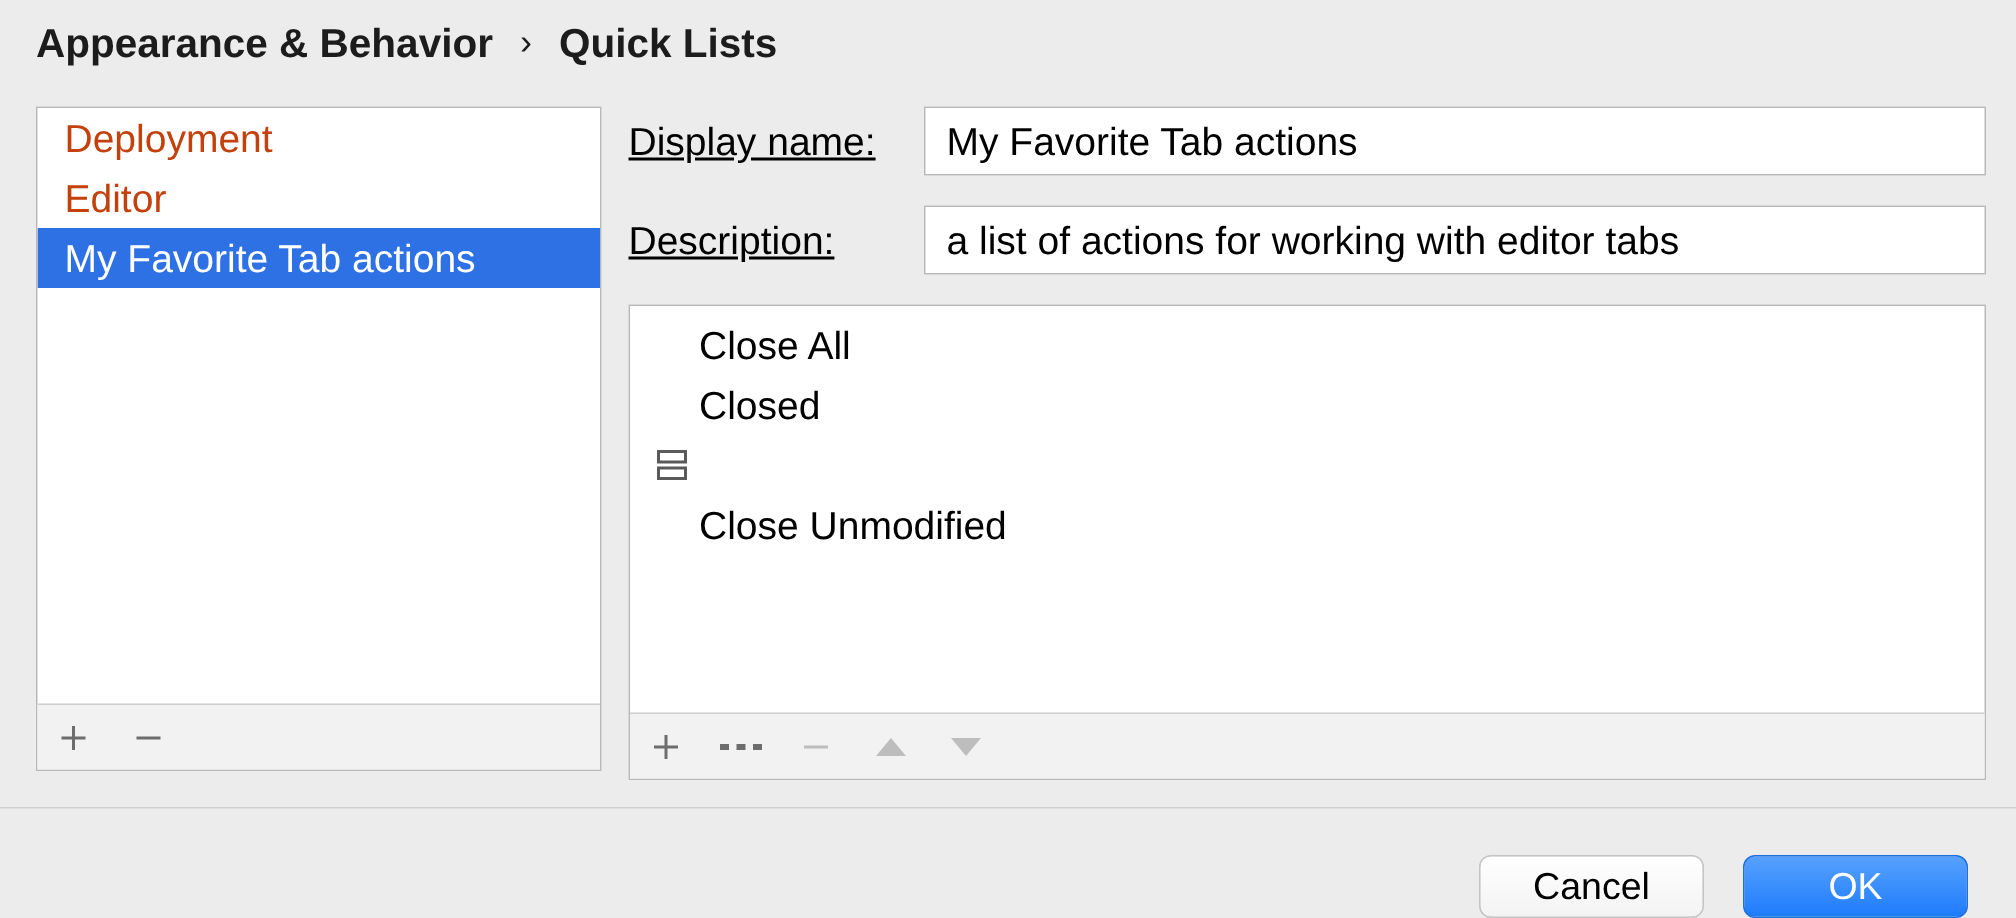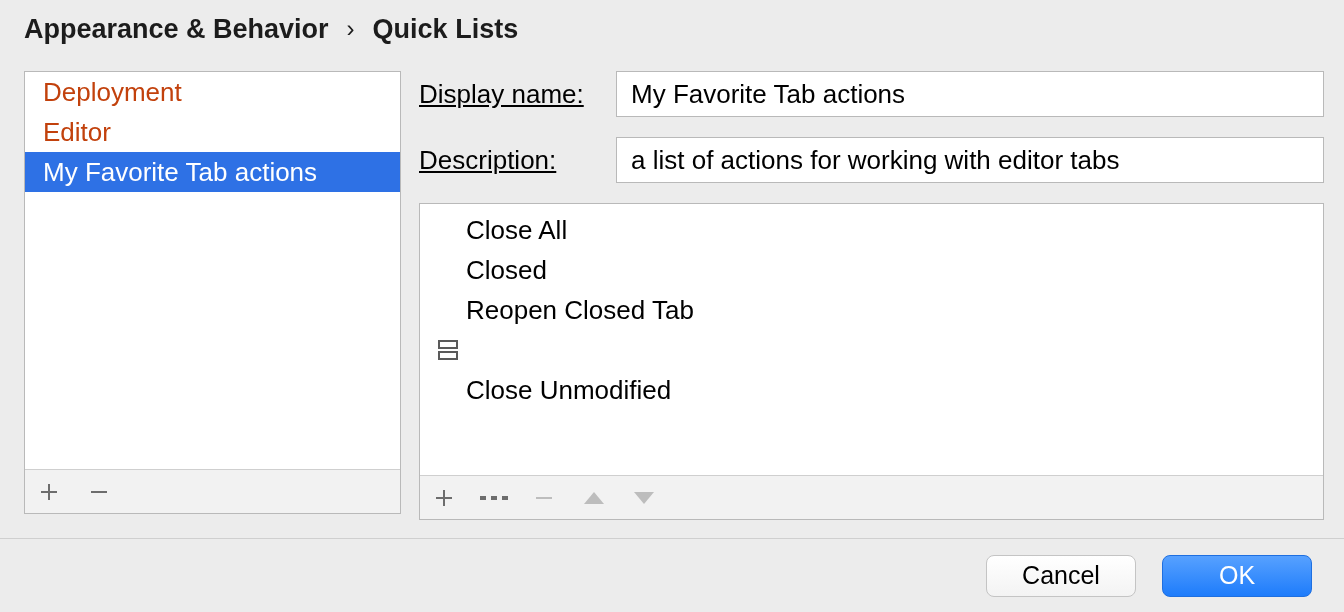--- a/index.html
+++ b/index.html
@@ -122,21 +122,21 @@
     display: flex; align-items: center; justify-content: center;
   }
   .dialog-buttons {
     position: absolute;
     left: 0; right: 0; top: 538px;
     height: 74px;
     border-top: 1px solid #cfcfcf;
     background: #ececec;
     display: flex;
     justify-content: flex-end;
-    align-items: center;
+    align-items: flex-end;
     gap: 26px;
     padding-right: 32px;
   }
   .dlg-btn {
     min-width: 150px;
     height: 42px;
     border-radius: 8px;
     font-size: 25px;
     display: flex;
     align-items: center;
@@ -207,24 +207,20 @@
       <div class="actions-list">
         <div class="action-row">
           <span class="action-icon"></span>
           <span>Close All</span>
         </div>
         <div class="action-row">
           <span class="action-icon"></span>
           <span>Closed</span>
         </div>
         <div class="action-row">
-          <span class="action-icon"></span>
-          <span>Reopen Closed Tab</span>
-        </div>
-        <div class="action-row">
           <span class="action-icon">
             <svg width="22" height="22" viewBox="0 0 22 22">
               <rect x="2" y="2" width="18" height="7" fill="none" stroke="#5a5a5a" stroke-width="2"></rect>
               <rect x="2" y="13" width="18" height="7" fill="none" stroke="#5a5a5a" stroke-width="2"></rect>
             </svg>
           </span>
         </div>
         <div class="action-row">
           <span class="action-icon"></span>
           <span>Close Unmodified</span>

